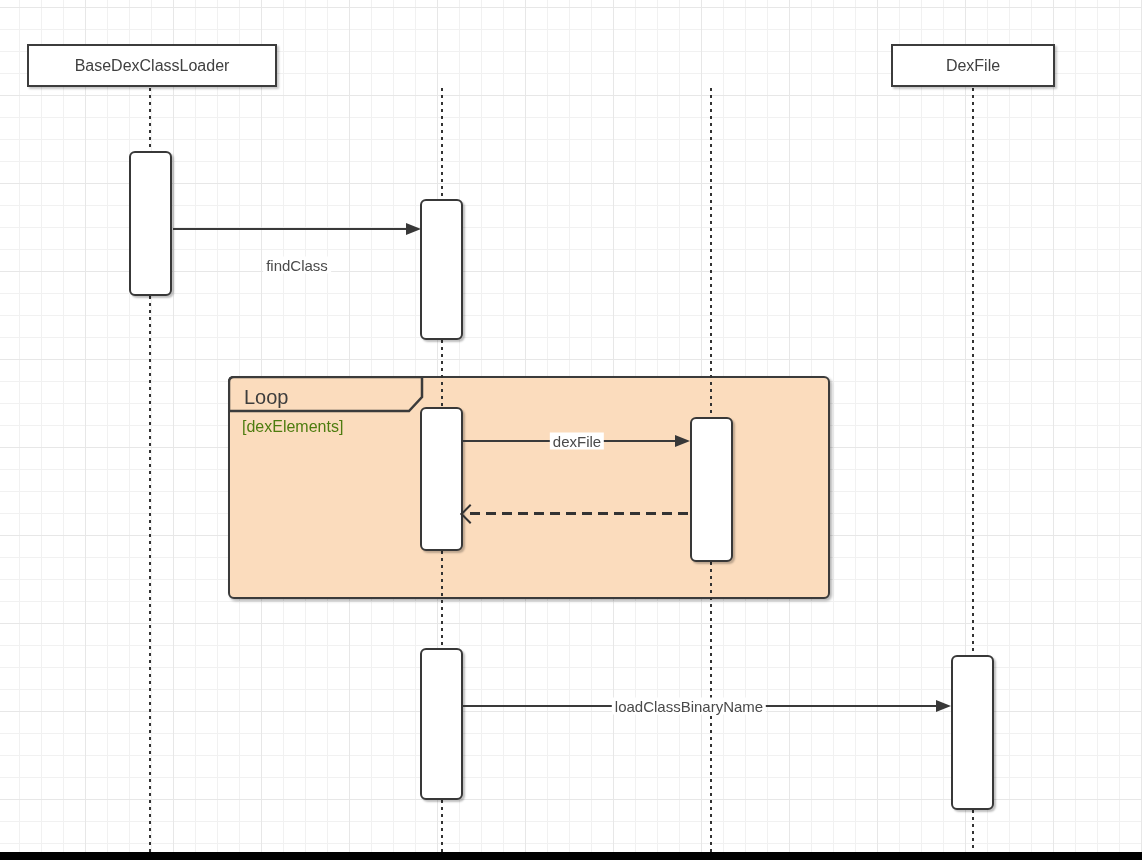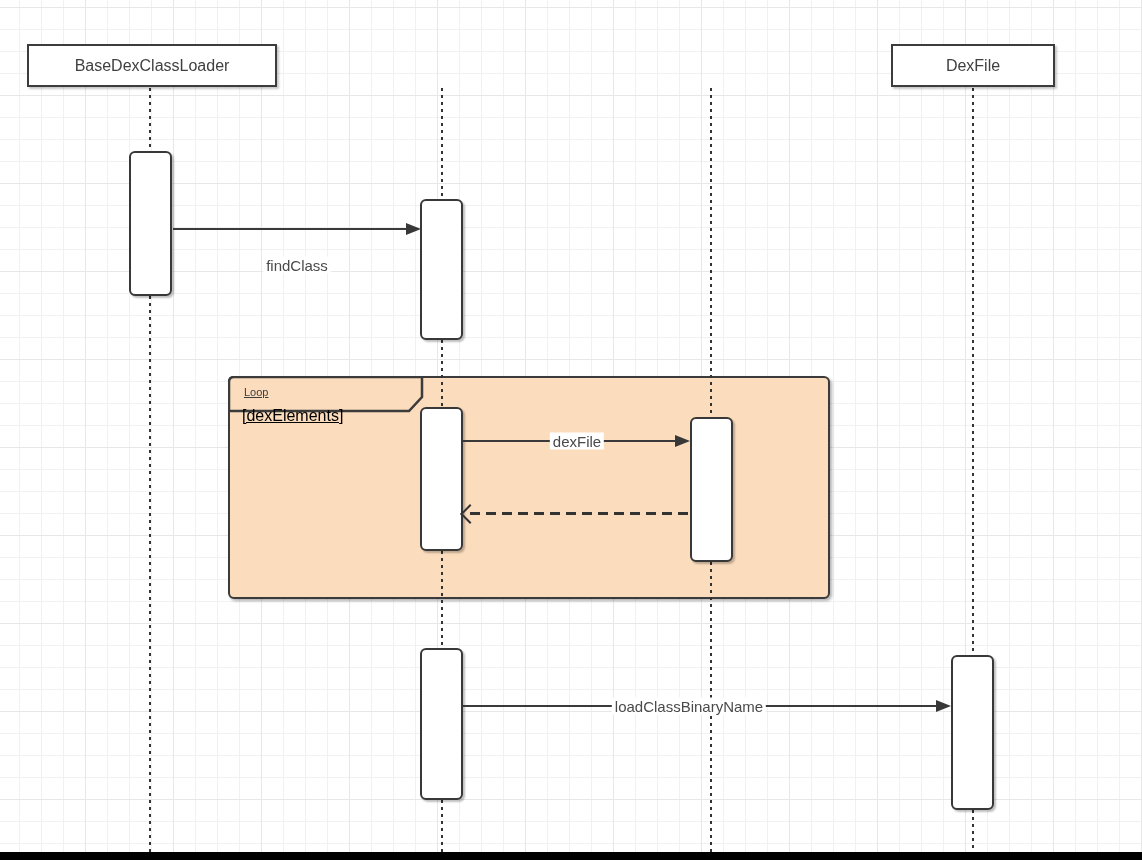--- a/index.html
+++ b/index.html
@@ -30,24 +30,24 @@
     border-radius:6px;box-shadow:2px 2px 2px rgba(0,0,0,0.25);z-index:5;
     box-sizing:border-box;
   }
   .fragment{
     position:absolute;left:228px;top:376px;width:602px;height:223px;
     background:#fbdcbd;border:2px solid #3b3b3b;border-radius:6px;
     box-shadow:2px 2px 3px rgba(0,0,0,0.3);z-index:1;box-sizing:border-box;
   }
   .fragment-tab{position:absolute;left:-2px;top:-2px;z-index:2;}
   .fragment-operator{
-    position:absolute;left:14px;top:8px;font-size:11px;color:#3d3d3d;z-index:3;text-decoration:underline;
+    position:absolute;left:14px;top:8px;font-size:20px;color:#3d3d3d;z-index:3;
   }
   .fragment-guard{
-    position:absolute;left:12px;top:29px;font-size:16px;color:#000000;z-index:3;text-decoration:underline;
+    position:absolute;left:12px;top:40px;font-size:16px;color:#4d7c0f;z-index:3;
   }
   .msg-line{position:absolute;height:2px;background:#3a3a3a;z-index:6;}
   .msg-line.dashed{
     background:none;height:3px;
     background-image:repeating-linear-gradient(to right,#333 0 10px,transparent 10px 16px);
   }
   .arrowhead{
     position:absolute;width:0;height:0;z-index:6;
     border-top:6px solid transparent;border-bottom:6px solid transparent;
     border-left:15px solid #383838;

